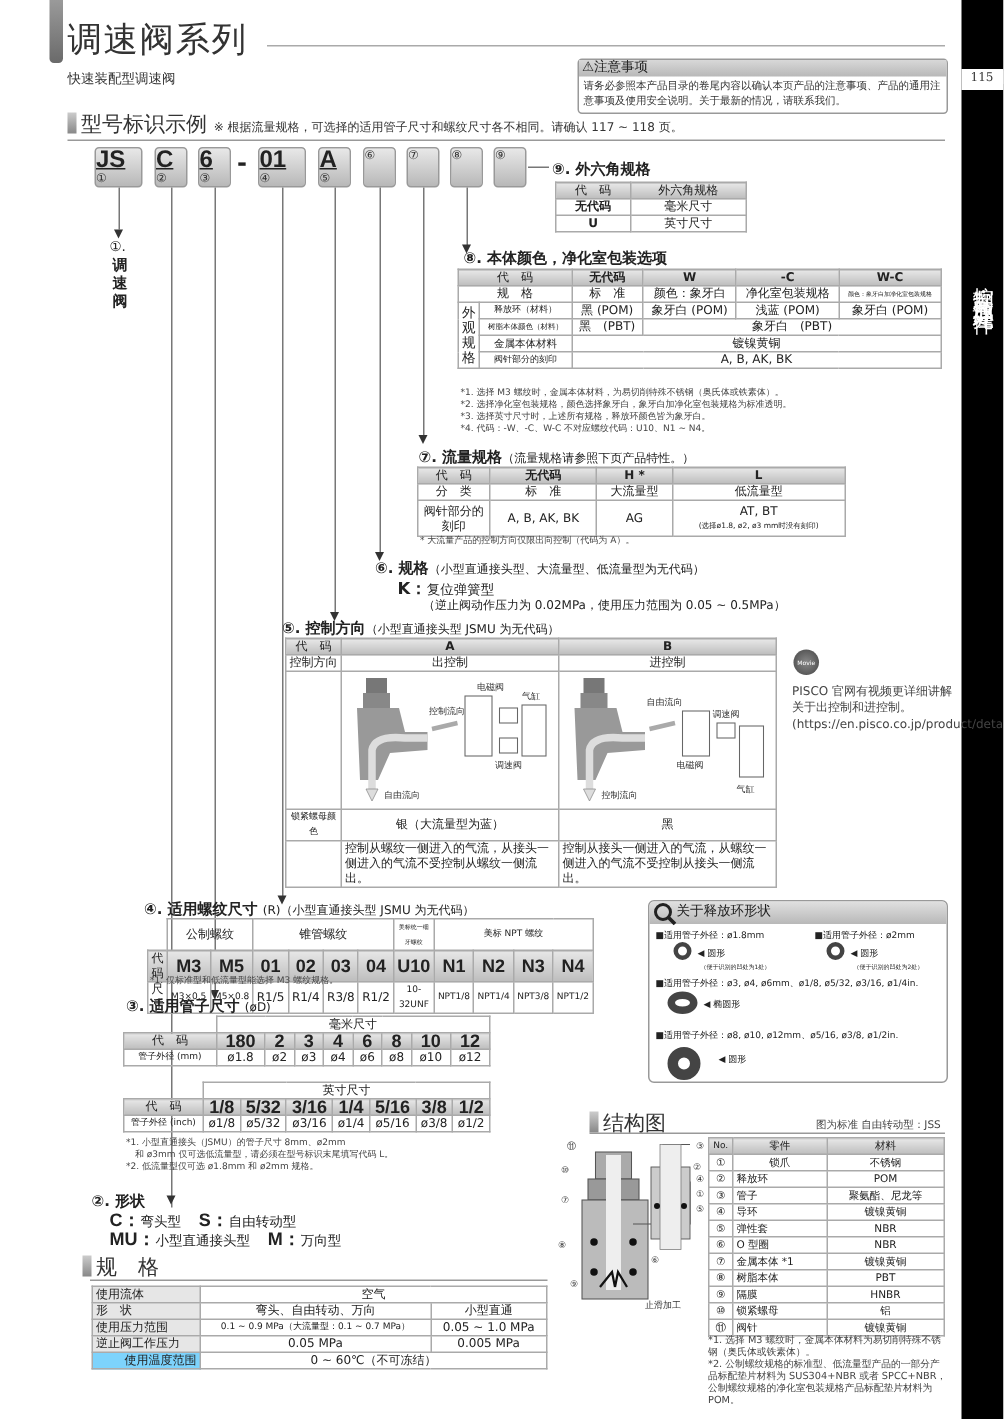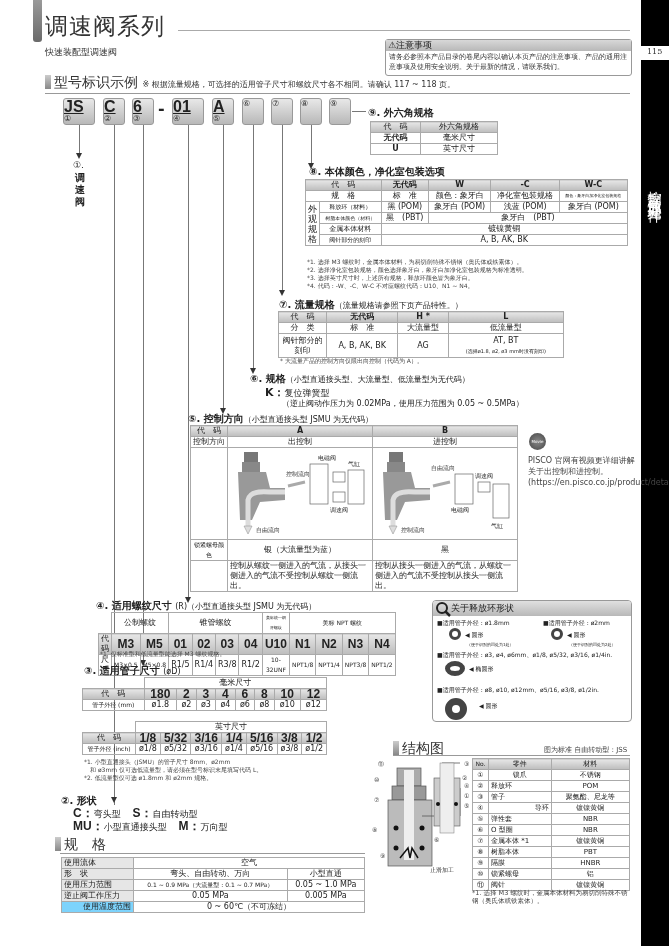--- a/index.html
+++ b/index.html
@@ -508,21 +508,21 @@
         <td style="text-align:left">释放环</td>
         <td>POM</td>
       </tr>
   <tr>
         <td>③</td>
         <td style="text-align:left">管子</td>
         <td>聚氨酯、尼龙等</td>
       </tr>
   <tr>
         <td>④</td>
-        <td style="text-align:right">导环</td>
+        <td style="text-align:left">导环</td>
         <td>镀镍黄铜</td>
       </tr>
   <tr>
         <td>⑤</td>
         <td style="text-align:left">弹性套</td>
         <td>NBR</td>
       </tr>
   <tr>
         <td>⑥</td>
         <td style="text-align:left">O 型圈</td>
@@ -550,13 +550,14 @@
       </tr>
   <tr>
         <td>⑪</td>
         <td style="text-align:left">阀针</td>
         <td>镀镍黄铜</td>
       </tr>
 </tbody>
   </table>
 <div class="abs fn" style="left:472px;top:889px;width:160px;font-size:6.5px">
   <div>*1. 选择 M3 螺纹时，金属本体材料为易切削特殊不锈钢（奥氏体或铁素体）。</div>
+  <div>*2. 公制螺纹规格的标准型、低流量型产品的一部分产品标配垫片材料为 SUS304+NBR 或者 SPCC+NBR，公制螺纹规格的净化室包装规格产品标配垫片材料为 POM。</div>
 </div>
 
 </body></html>

